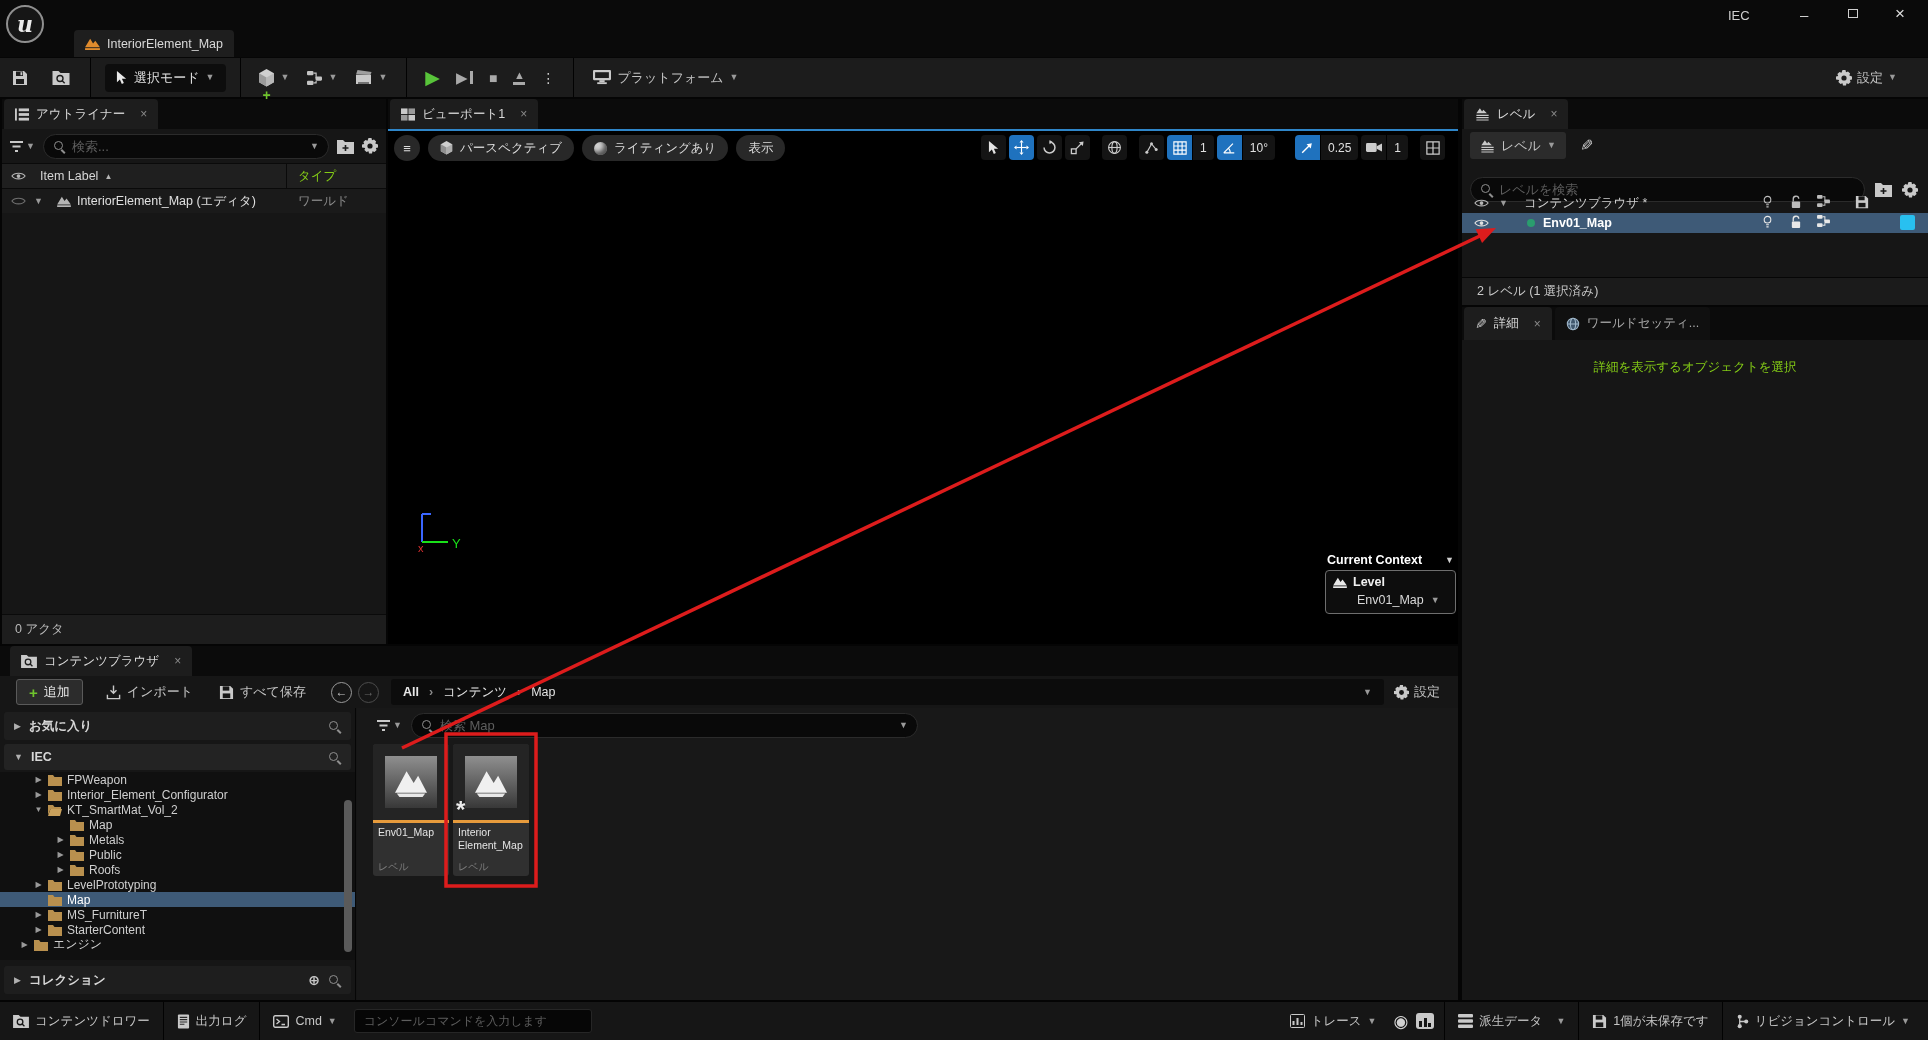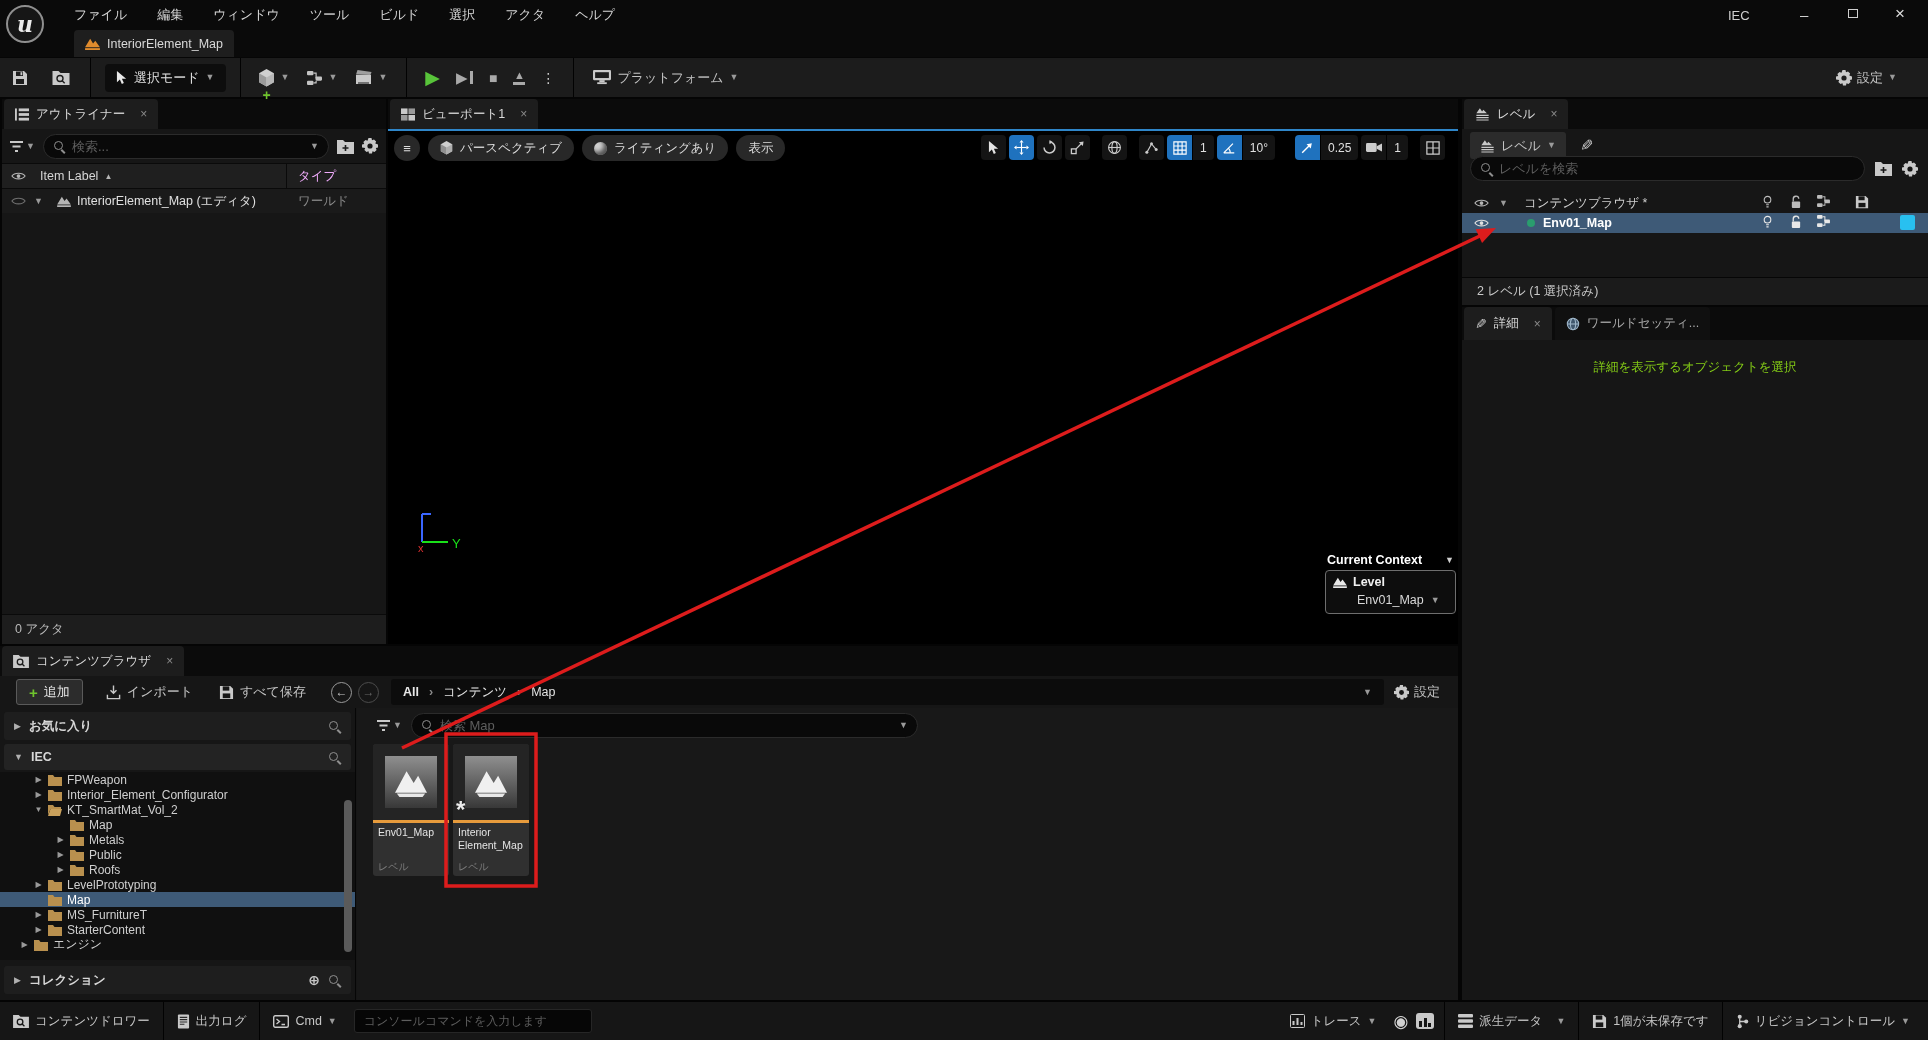--- a/index.html
+++ b/index.html
@@ -46,30 +46,20 @@
 .sbtn{display:flex;align-items:center;gap:6px;padding:0 13px;height:100%;color:#c6c6c6;font-size:12.5px;white-space:nowrap}
 svg{display:block;flex:none}
 </style>
 </head>
 <body>
 
 <div id="app">
 
   <div class="abs row" style="left:0;top:0;width:1928px;height:30px;background:#0a0a0a">
     <div style="position:absolute;left:6px;top:5px;width:38px;height:38px;border-radius:50%;background:#161616;border:2.5px solid #8f8f8f;display:flex;align-items:center;justify-content:center;z-index:5;font-family:'DejaVu Serif',serif;font-style:italic;font-weight:bold;color:#ededed;font-size:22px">u</div>
-    <div class="row" style="gap:30px;padding-left:74px">
-      <span class="menuitem">ファイル</span>
-      <span class="menuitem">編集</span>
-      <span class="menuitem">ウィンドウ</span>
-      <span class="menuitem">ツール</span>
-      <span class="menuitem">ビルド</span>
-      <span class="menuitem">選択</span>
-      <span class="menuitem">アクタ</span>
-      <span class="menuitem">ヘルプ</span>
-    </div>
     <span style="position:absolute;left:1728px;color:#cfcfcf;font-size:13px">IEC</span>
     <span style="position:absolute;left:1800px;top:6px;color:#cfcfcf;font-size:15px">–</span>
     <span class="winbox" style="position:absolute;left:1848px;top:9px"></span>
     <span style="position:absolute;left:1895px;top:4px;color:#dcdcdc;font-size:17px">×</span>
   </div>
 
   <div class="abs row" style="left:0;top:30px;width:1928px;height:27px;background:#0a0a0a">
     <div class="tab" style="position:absolute;left:74px;height:27px;background:#1e1e1e">
       <svg width="15" height="13" viewBox="0 0 16 14">
           <path d="M0 11L5.5 2l3.1 5L11 4l5 7z" fill="#e08b2d"></path>
@@ -206,21 +196,21 @@
         </svg>
     </div>
     <div class="abs row" style="left:0;top:64px;right:0;height:26px;background:#1f1f1f;border-top:1px solid #0a0a0a;border-bottom:1px solid #0a0a0a;font-size:12.5px">
       <svg style="margin-left:9px" width="15" height="10" viewBox="0 0 16 10">
           <path d="M1 5C3.4 1 12.6 1 15 5 12.6 9 3.4 9 1 5z" fill="none" stroke="#b5b5b5" stroke-width="1.2"></path>
           <circle cx="8" cy="5" r="2" fill="#b5b5b5"></circle>
         </svg>
       <span style="margin-left:14px;color:#d5d5d5">Item Label</span>
       <span style="color:#b5b5b5;font-size:8px;margin-left:6px">▲</span>
       <span class="abs" style="left:284px;width:1px;top:0;bottom:0;background:#0a0a0a"></span>
-      <span style="position:absolute;left:296px;color:#f0abfc">タイプ</span>
+      <span style="position:absolute;left:296px;color:#84cc16">タイプ</span>
     </div>
     <div class="abs row" style="left:0;top:90px;right:0;height:24px;background:#1a1a1a;font-size:12.5px">
       <svg style="margin-left:9px;opacity:.55" width="15" height="10" viewBox="0 0 16 10">
           <path d="M1 5C3.4 1 12.6 1 15 5 12.6 9 3.4 9 1 5z" fill="none" stroke="#b5b5b5" stroke-width="1.2"></path>
         </svg>
       <span class="chev" style="margin-left:8px">▼</span>
       <svg style="margin-left:14px" width="14" height="12" viewBox="0 0 16 14">
           <path d="M0 11L5.5 2l3.1 5L11 4l5 7z" fill="#b5b5b5"></path>
           <rect x="0" y="12" width="16" height="2" fill="#b5b5b5"></rect>
         </svg>
@@ -405,21 +395,21 @@
       <div class="ibtn" style="background:#2b2b2b;border-radius:3px;height:27px;padding:0 10px">
         <svg width="15" height="14" viewBox="0 0 16 16">
             <path d="M1 7L5 1.5 7.5 5 9 3l4 4z" fill="#c9c9c9"></path>
             <path d="M1 9.5h14M1 12.2h14M1 14.9h14" stroke="#c9c9c9" stroke-width="1.3"></path>
           </svg>
         <span>レベル</span>
         <span class="chev">▼</span>
       </div>
       <span style="font-size:16px;color:#c9c9c9;transform:scaleX(-1)">✎</span>
     </div>
-    <div class="abs row" style="left:8px;top:55px;right:10px;height:29px;gap:10px">
+    <div class="abs row" style="left:8px;top:76px;right:10px;height:29px;gap:10px">
       <div class="pill" style="flex:1">
         <span class="sico"></span>
         <input placeholder="レベルを検索" style="">
       </div>
       <svg width="17" height="15" viewBox="0 0 17 15">
           <path d="M0 1h6l2 2h9v12H0z" fill="#c9c9c9"></path>
           <path d="M8.5 6v6M5.5 9h6" stroke="#161616" stroke-width="1.6"></path>
         </svg>
       <svg width="16" height="16" viewBox="0 0 16 16">
           <path d="M6.5 0h3l.5 2.2 2-.8 2.1 2.1-.8 2L16 6.5v3l-2.2.5.8 2-2.1 2.1-2-.8-.5 2.2h-3l-.5-2.2-2 .8-2.1-2.1.8-2L0 9.5v-3l2.2-.5-.8-2L3.5 1.9l2 .8z" fill="#c9c9c9"></path>
@@ -511,21 +501,21 @@
         <span>ワールドセッティ...</span>
       </div>
     </div>
     <div class="abs" style="left:0;right:0;top:52px;text-align:center;color:#84cc16;font-size:12.5px">
       <span>詳細を表示するオブジェクトを選択</span>
     </div>
   </div>
 
   <div class="panel" style="left:0;top:646px;width:1458px;height:354px">
     <div class="tabstrip">
-      <div class="tab" style="margin-left:2px">
+      <div class="tab" style="margin-left:10px">
         <svg width="16" height="14" viewBox="0 0 17 15">
             <path d="M0 1h6l2 2h9v12H0z" fill="#c9c9c9"></path>
             <circle cx="7.5" cy="8.5" r="3" fill="none" stroke="#1d1d1d" stroke-width="1.4"></circle>
             <path d="M9.7 10.7l2.5 2.5" stroke="#1d1d1d" stroke-width="1.4"></path>
           </svg>
         <span>コンテンツブラウザ</span>
         <span class="x">×</span>
       </div>
     </div>
     <div class="abs row" style="left:0;top:30px;right:0;height:32px;gap:0;padding:0 8px">

